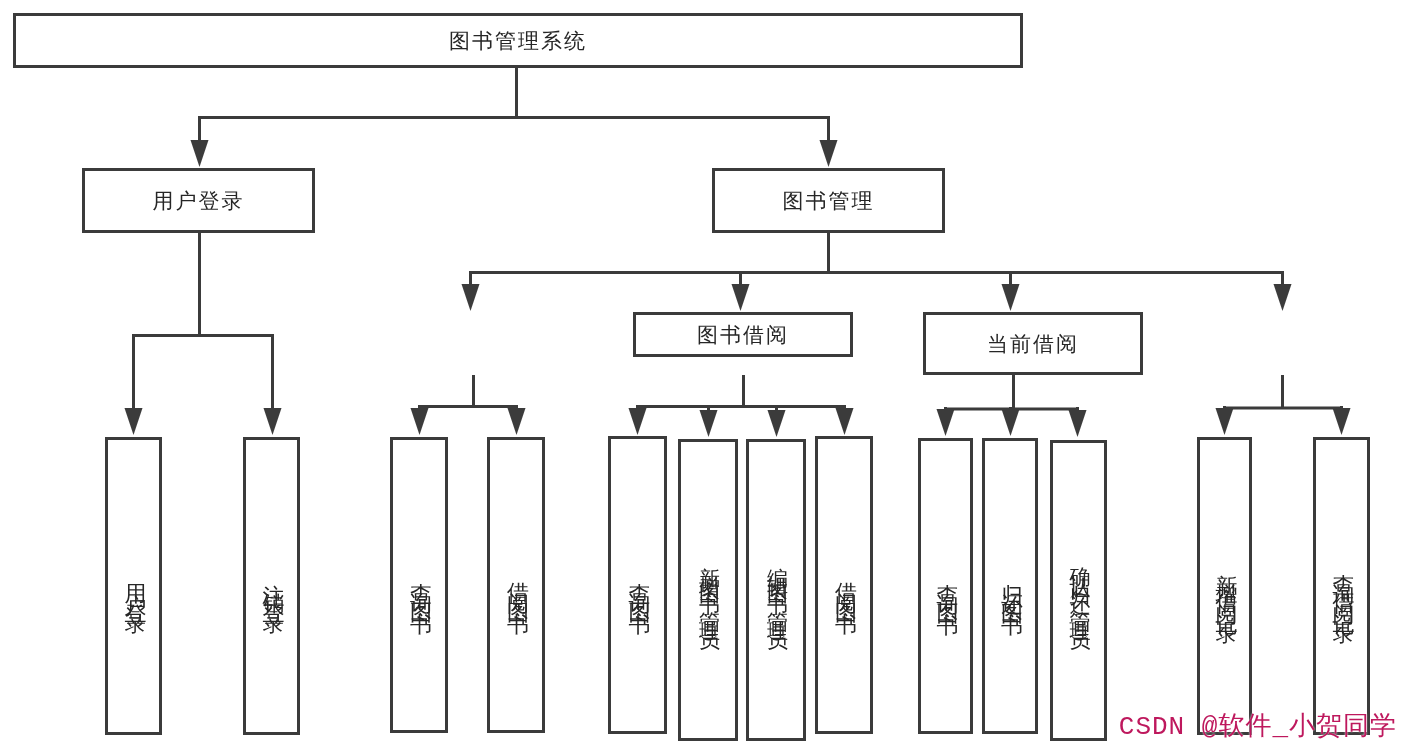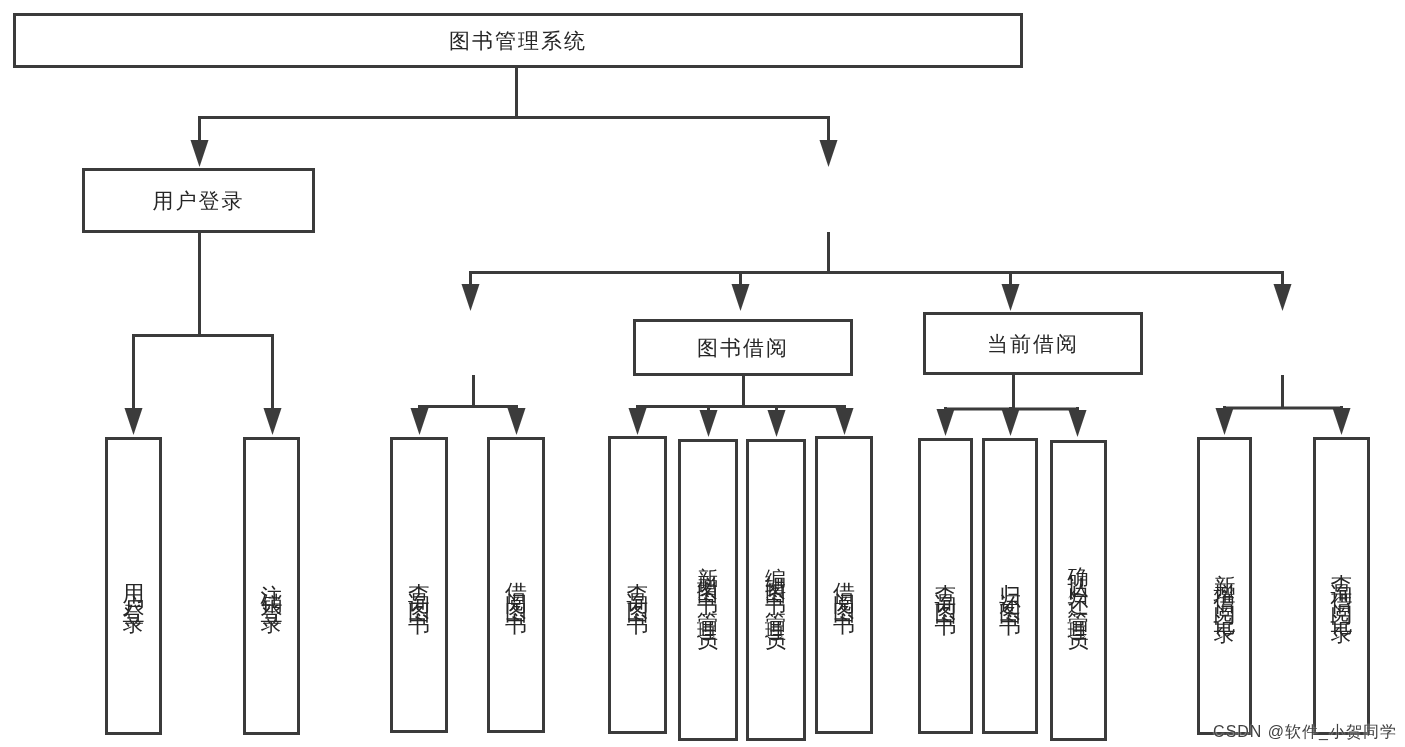--- a/index.html
+++ b/index.html
@@ -2,21 +2,21 @@
 <html><head>
 <meta charset="utf-8">
 <style>
   html, body { margin: 0; padding: 0; background: #ffffff; }
   .canvas {
     position: relative;
     width: 1405px;
     height: 747px;
     background: #ffffff;
     overflow: hidden;
-    font-family: Liberation Sans, sans-serif;
+    font-family: Liberation Mono, monospace;
   }
   .connector-layer {
     position: absolute;
     left: 0; top: 0;
     width: 1405px; height: 747px;
     z-index: 1;
   }
   .node {
     position: absolute;
     box-sizing: border-box;
@@ -41,22 +41,22 @@
     line-height: 1.1;
   }
   .vbox.admin {
     letter-spacing: 9px;
     font-size: 21px;
   }
   .watermark {
     position: absolute;
     right: 8px;
     bottom: 4px;
-    font-size: 16px;
-    color: #404040;
+    font-size: 26px;
+    color: #be185d;
     letter-spacing: 1px;
     text-shadow: 0 0 2px #ffffff;
     z-index: 3;
     white-space: nowrap;
   }
 </style>
 </head>
 <body>
 
 <div class="canvas">
@@ -98,25 +98,26 @@
       <polygon points="1001.5,409 1019.5,409 1010.5,436"></polygon>
       <polygon points="1068.5,410 1086.5,410 1077.5,437"></polygon>
       <polygon points="1215.5,408 1233.5,408 1224.5,435"></polygon>
       <polygon points="1332.5,408 1350.5,408 1341.5,435"></polygon>
     </g>
   </svg>
 
   <div class="node hbox" style="left:13px; top:13px; width:1010px; height:55px;">图书管理系统</div>
 
   <div class="node hbox" style="left:82px; top:168px; width:233px; height:65px;">用户登录</div>
+  <div class="node hbox" style="left:712px; top:168px; width:233px; height:65px;">图书管理</div>
 
   <div class="node vbox" style="left:105px; top:437px; width:57px; height:298px;">用户登录</div>
   <div class="node vbox" style="left:243px; top:437px; width:57px; height:298px;">注销登录</div>
 
-  <div class="node hbox" style="left:633px; top:312px; width:220px; height:57px;margin-top:7px;">图书借阅</div>
+  <div class="node hbox" style="left:633px; top:312px; width:220px; height:45px;">图书借阅</div>
   <div class="node hbox" style="left:903px; top:312px; width:220px; height:63px;margin-left:20px;">当前借阅</div>
 
   <div class="node vbox" style="left:390px; top:437px; width:58px; height:296px;">查询图书</div>
   <div class="node vbox" style="left:487px; top:437px; width:58px; height:296px;">借阅图书</div>
 
   <div class="node vbox" style="left:608px; top:436px; width:59px; height:298px;">查询图书</div>
   <div class="node vbox admin" style="left:678px; top:439px; width:60px; height:302px;">新增图书（管理员）</div>
   <div class="node vbox admin" style="left:746px; top:439px; width:60px; height:302px;">编辑图书（管理员）</div>
   <div class="node vbox" style="left:815px; top:436px; width:58px; height:298px;">借阅图书</div>
 

